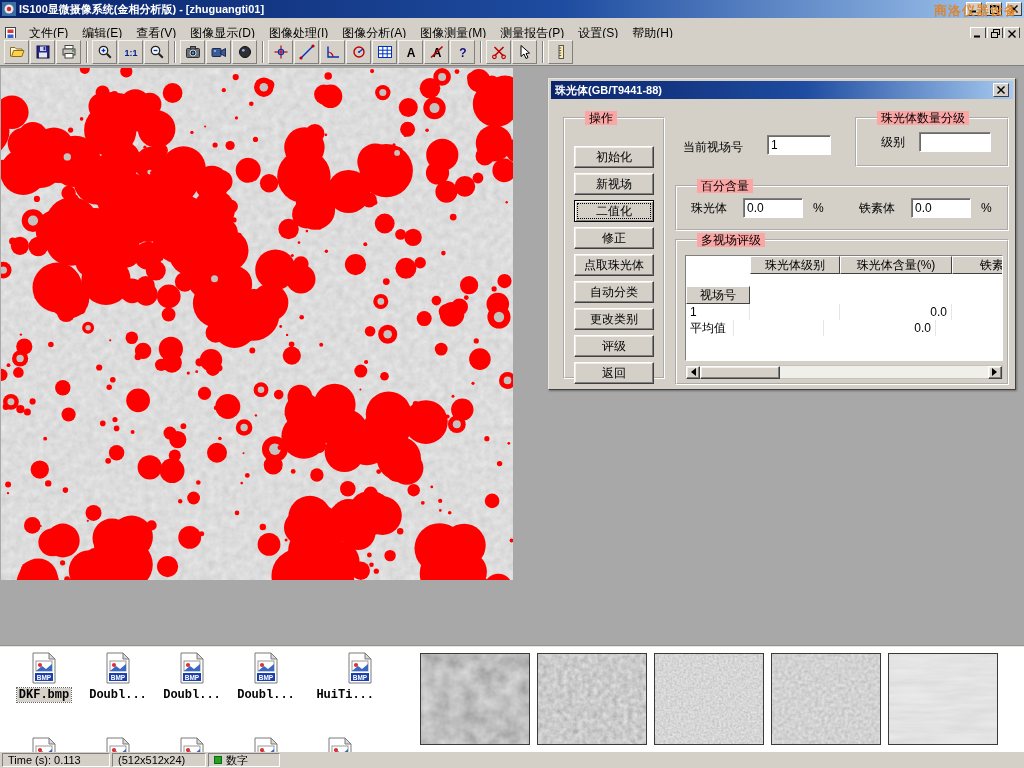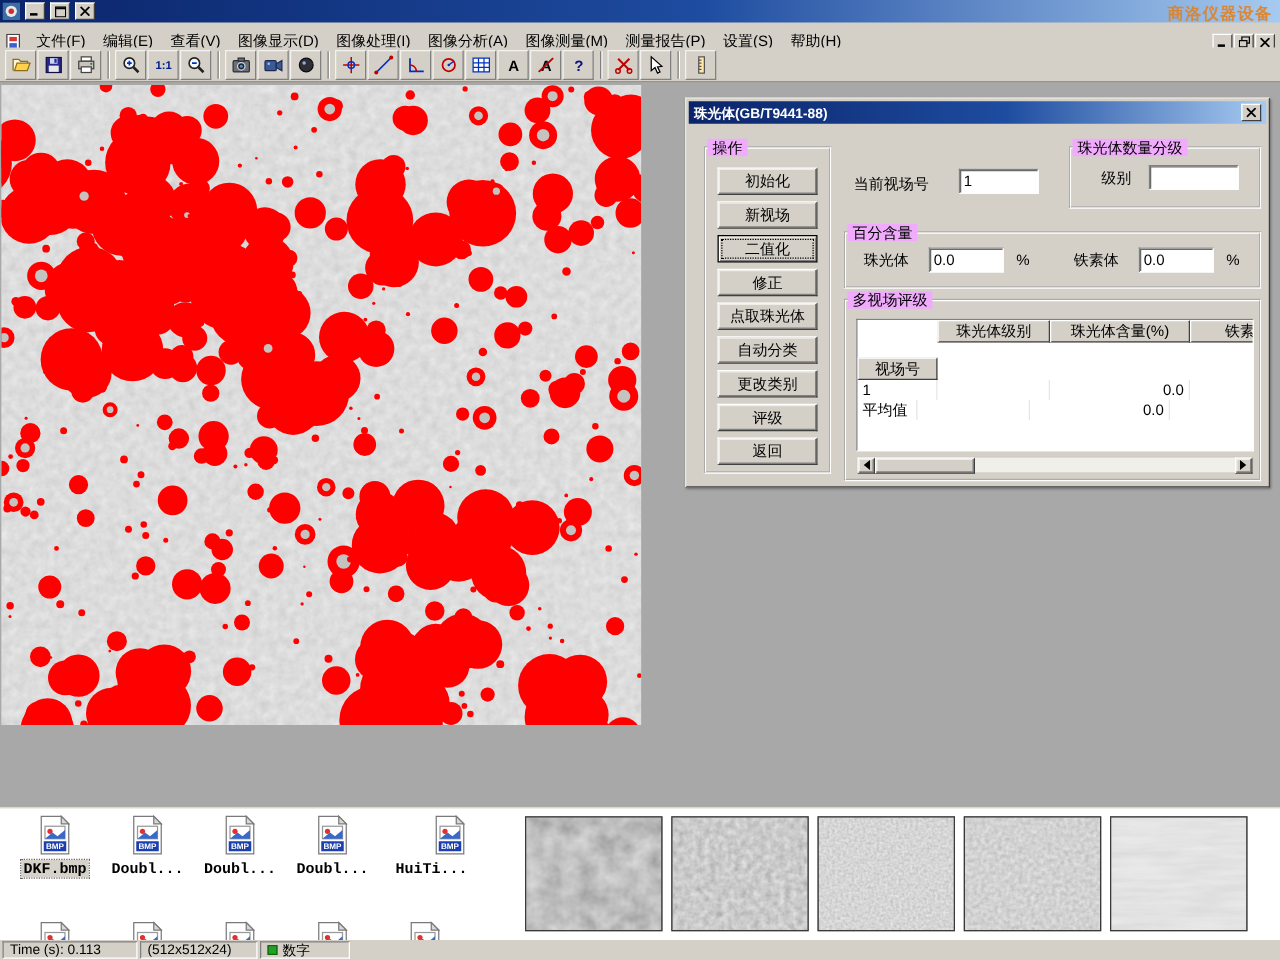--- a/index.html
+++ b/index.html
@@ -37,25 +37,25 @@
 
 .dialog{position:absolute;left:548px;top:78px;width:468px;height:312px;background:#d4d0c8;z-index:40;
  border:1px solid;border-color:#e8e6e0 #404040 #404040 #e8e6e0;box-shadow:1px 1px 2px rgba(0,0,0,.35)}
 .dlg-titlebar{position:absolute;left:2px;top:2px;right:2px;height:18px;
  background:linear-gradient(90deg,#0a246a 0%,#1e4ca0 55%,#a6caf0 100%);
  display:flex;align-items:center;color:#fff;font-weight:bold;font-size:11px;padding:0 4px}
 .dlg-title{flex:1;white-space:nowrap;overflow:hidden}
 .dlg-body{position:absolute;left:2px;top:20px;right:2px;bottom:2px}
 
 .group{position:absolute;border:2px groove #fff}
-.legend{position:absolute;top:-8px;left:1px;background:#f0abfc;padding:0 4px;line-height:14px;white-space:nowrap}
+.legend{position:absolute;top:-8px;left:20px;background:#fca5a5;padding:0 4px;line-height:14px;white-space:nowrap}
 
 .btn3d{background:#d4d0c8;border:1px solid;border-color:#fff #404040 #404040 #fff;
  box-shadow:inset -1px -1px 0 #808080,inset 1px 1px 0 #f0ede6}
-#op-buttons{padding-top:10px}
+#op-buttons{padding-top:22px}
 .opbtn{display:block;width:80px;height:22px;margin:5px auto 0;font-size:12px;font-family:inherit;white-space:nowrap}
 .opbtn.active{outline:1px dotted #000;outline-offset:-4px;border-color:#000;box-shadow:inset 1px 1px 0 #fff,inset -1px -1px 0 #808080}
 
 .flabel{position:absolute;font-size:12px;line-height:20px;white-space:nowrap}
 .field{position:absolute;background:#fff;border:1px solid;border-color:#808080 #fff #fff #808080;
  box-shadow:inset 1px 1px 0 #6a6a6a;font-size:12px;font-family:inherit;padding:1px 3px;outline:none}
 
 .gridbox{position:absolute;background:#fff;border:1px solid;border-color:#808080 #fff #fff #808080;overflow:hidden}
 .hrow{display:flex}
 .hcell{height:18px;flex:none;background:#d4d0c8;border:1px solid;border-color:#fff #404040 #404040 #fff;
@@ -93,20 +93,21 @@
 <body>
 
 <div class="titlebar">
   <span style="flex:none;display:inline-flex">
     <svg width="14" height="14" viewBox="0 0 14 14">
         <rect width="14" height="14" fill="#3a6ea5"></rect>
         <circle cx="7" cy="7" r="4.5" fill="#e8e8e8"></circle>
         <circle cx="7" cy="7" r="2.2" fill="#d22d2d"></circle>
       </svg>
   </span>
+  <span class="title-text">IS100显微摄像系统(金相分析版) - [zhuguangti01]</span>
   <button class="winbtn">
       <svg width="8" height="8" viewBox="0 0 8 8">
         <rect x="0" y="5.5" width="6" height="2" fill="#000"></rect>
       </svg>
     </button>
   <button class="winbtn">
       <svg width="9" height="9" viewBox="0 0 9 9">
         <rect x="0.5" y="0.5" width="8" height="8" fill="none" stroke="#000"></rect>
         <line x1="0.5" y1="1.5" x2="8.5" y2="1.5" stroke="#000" stroke-width="1.6"></line>
       </svg>

